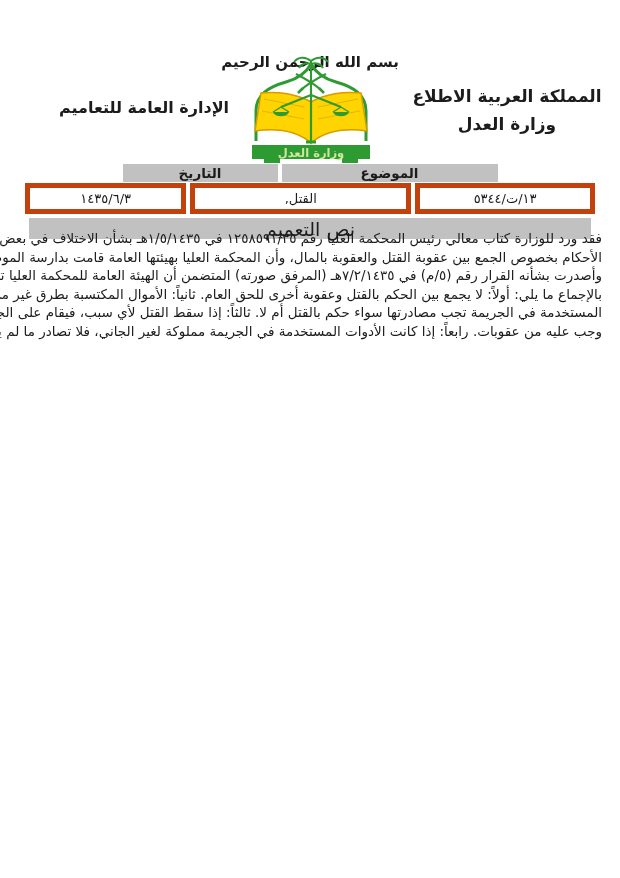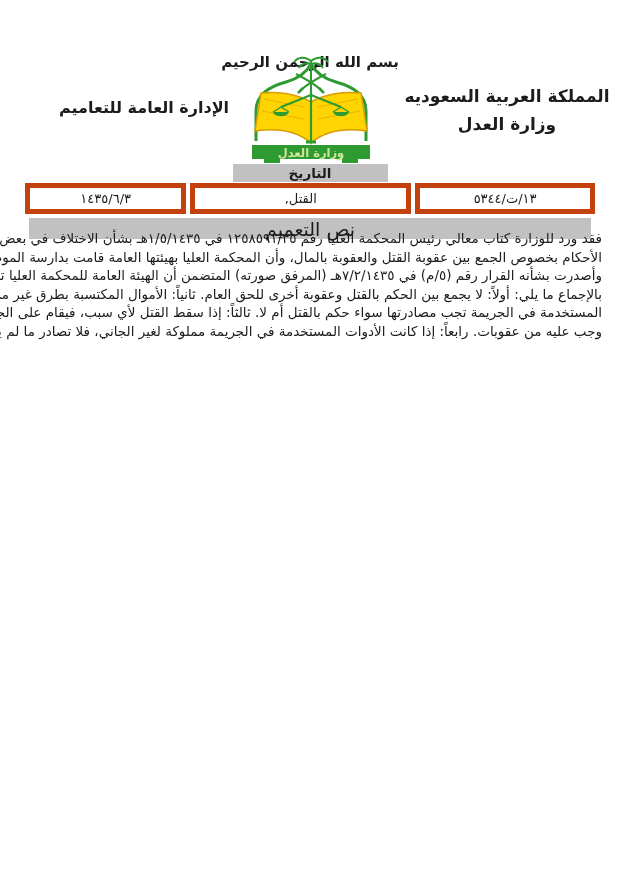--- a/index.html
+++ b/index.html
@@ -76,28 +76,29 @@
     </g>
 
     <g>
       <path d="M12,90 H130 V104 H118 V108 H102 V104 H40 V108 H24 V104 H12 Z" fill="#2e9b32"></path>
       <text x="71" y="101.5" text-anchor="middle" font-size="11.5" font-weight="bold" fill="#cfe49d">وزارة العدل</text>
     </g>
   </svg>
 </div>
 
 <div class="abs hdr-right">
-  <div>المملكة العربية السعوديه</div>
+  <div>المملكة العربية الاطلاع</div>
   <div>وزارة العدل</div>
 </div>
 
 <div class="abs hdr-left">الإدارة العامة للتعاميم</div>
 
 <div class="abs table-wrap" style="--silver:#c1c1c1;">
   <div class="trow">
+    <div class="hcell c2">الموضوع</div>
     <div class="hcell c3">التاريخ</div>
   </div>
   <div class="trow">
     <div class="vcell c1">١٣/ت/٥٣٤٤</div>
     <div class="vcell c2">القتل,</div>
     <div class="vcell c3">١٤٣٥/٦/٣</div>
   </div>
   <div class="section-bar">نص التعميم</div>
 </div>
 

